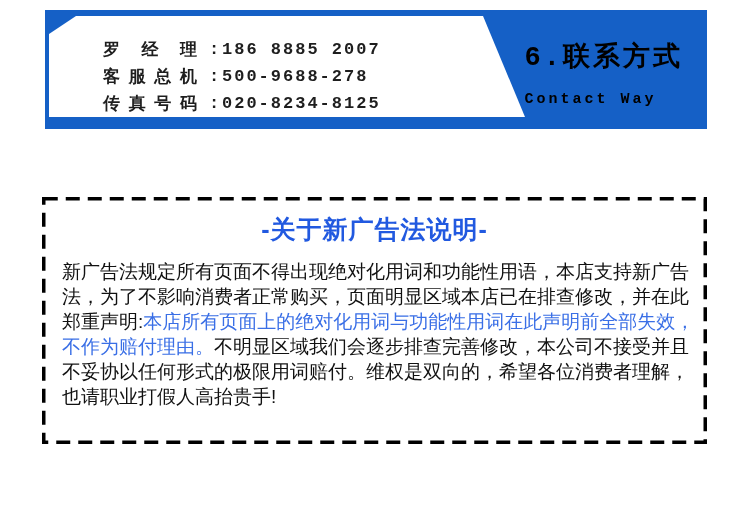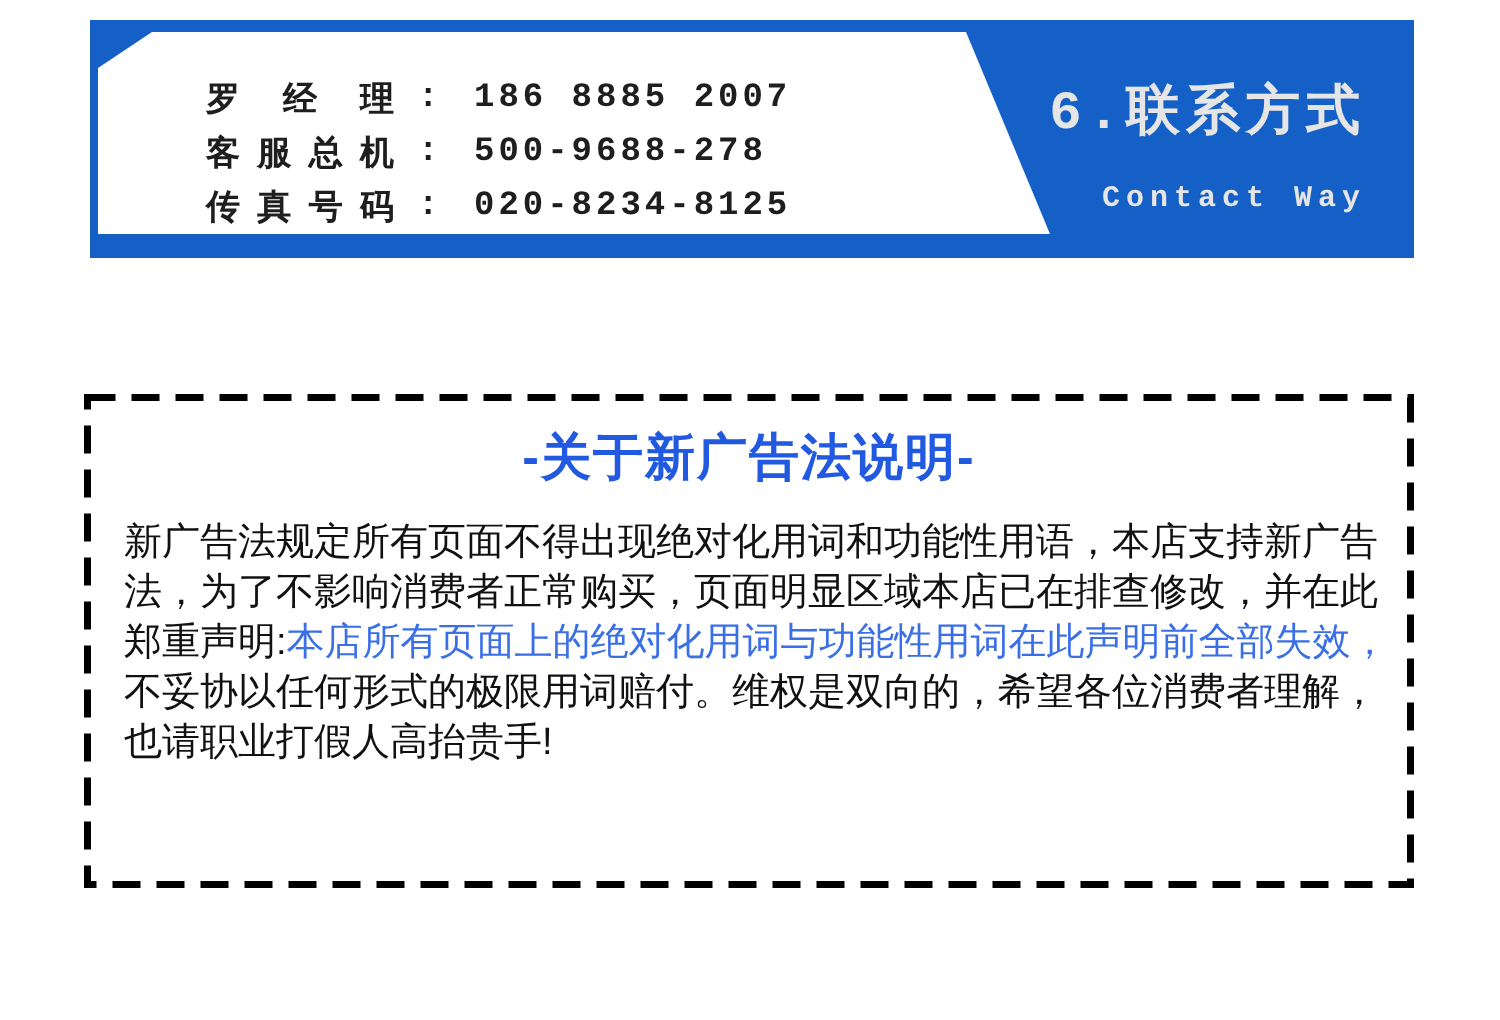--- a/index.html
+++ b/index.html
@@ -27,22 +27,22 @@
   .contact-rows{position:absolute;left:58px;top:26px;}
   .contact-row{
     display:flex;align-items:center;height:27px;
     color:var(--text-dark);font-size:17px;font-weight:700;white-space:pre;
   }
   .contact-label{
     display:inline-block;width:94px;
     text-align:justify;text-align-last:justify;
   }
   .contact-colon{margin-left:12px;width:8px;text-align:center;}
-  .contact-value{margin-left:20px;letter-spacing:2px;}
-  .banner-title-block{position:absolute;top:32px;right:24px;text-align:right;color:#e5e5e5;}
+  .contact-value{margin-left:5px;letter-spacing:2px;}
+  .banner-title-block{position:absolute;top:32px;right:24px;text-align:left;color:#000000;}
   .banner-title{font-size:27px;font-weight:700;letter-spacing:3px;line-height:32px;white-space:nowrap;}
   .banner-subtitle{font-size:15px;font-weight:700;letter-spacing:3px;line-height:18px;margin-top:17px;white-space:nowrap;}
   
   .notice{position:absolute;left:42px;top:197px;width:665px;height:247px;}
   .notice-border{position:absolute;inset:0;pointer-events:none;}
   .notice-title{
     margin-top:16px;text-align:center;
     color:var(--title-blue);font-size:25px;font-weight:700;letter-spacing:1px;line-height:32px;
   }
   .notice-body{
@@ -86,16 +86,17 @@
 
 <div class="notice">
   <svg class="notice-border" width="665" height="247" viewBox="0 0 665 247" xmlns="http://www.w3.org/2000/svg">
     <rect x="1.75" y="1.75" width="661.5" height="243.5" fill="none" stroke="#000000" stroke-width="3.5" stroke-dasharray="14 8"></rect>
   </svg>
   <div class="notice-title">-关于新广告法说明-</div>
   <div class="notice-body">
       <div class="notice-line"><span>新广告法规定所有页面不得出现绝对化用词和功能性用语，本店支持新广告</span></div>
       <div class="notice-line"><span>法，为了不影响消费者正常购买，页面明显区域本店已在排查修改，并在此</span></div>
       <div class="notice-line"><span>郑重声明:</span><span class="hl">本店所有页面上的绝对化用词与功能性用词在此声明前全部失效，</span></div>
+      <div class="notice-line"><span class="hl">不作为赔付理由。</span><span>不明显区域我们会逐步排查完善修改，本公司不接受并且</span></div>
       <div class="notice-line"><span>不妥协以任何形式的极限用词赔付。维权是双向的，希望各位消费者理解，</span></div>
       <div class="notice-line"><span>也请职业打假人高抬贵手!</span></div>
     </div>
 </div>
 
 </body></html>

